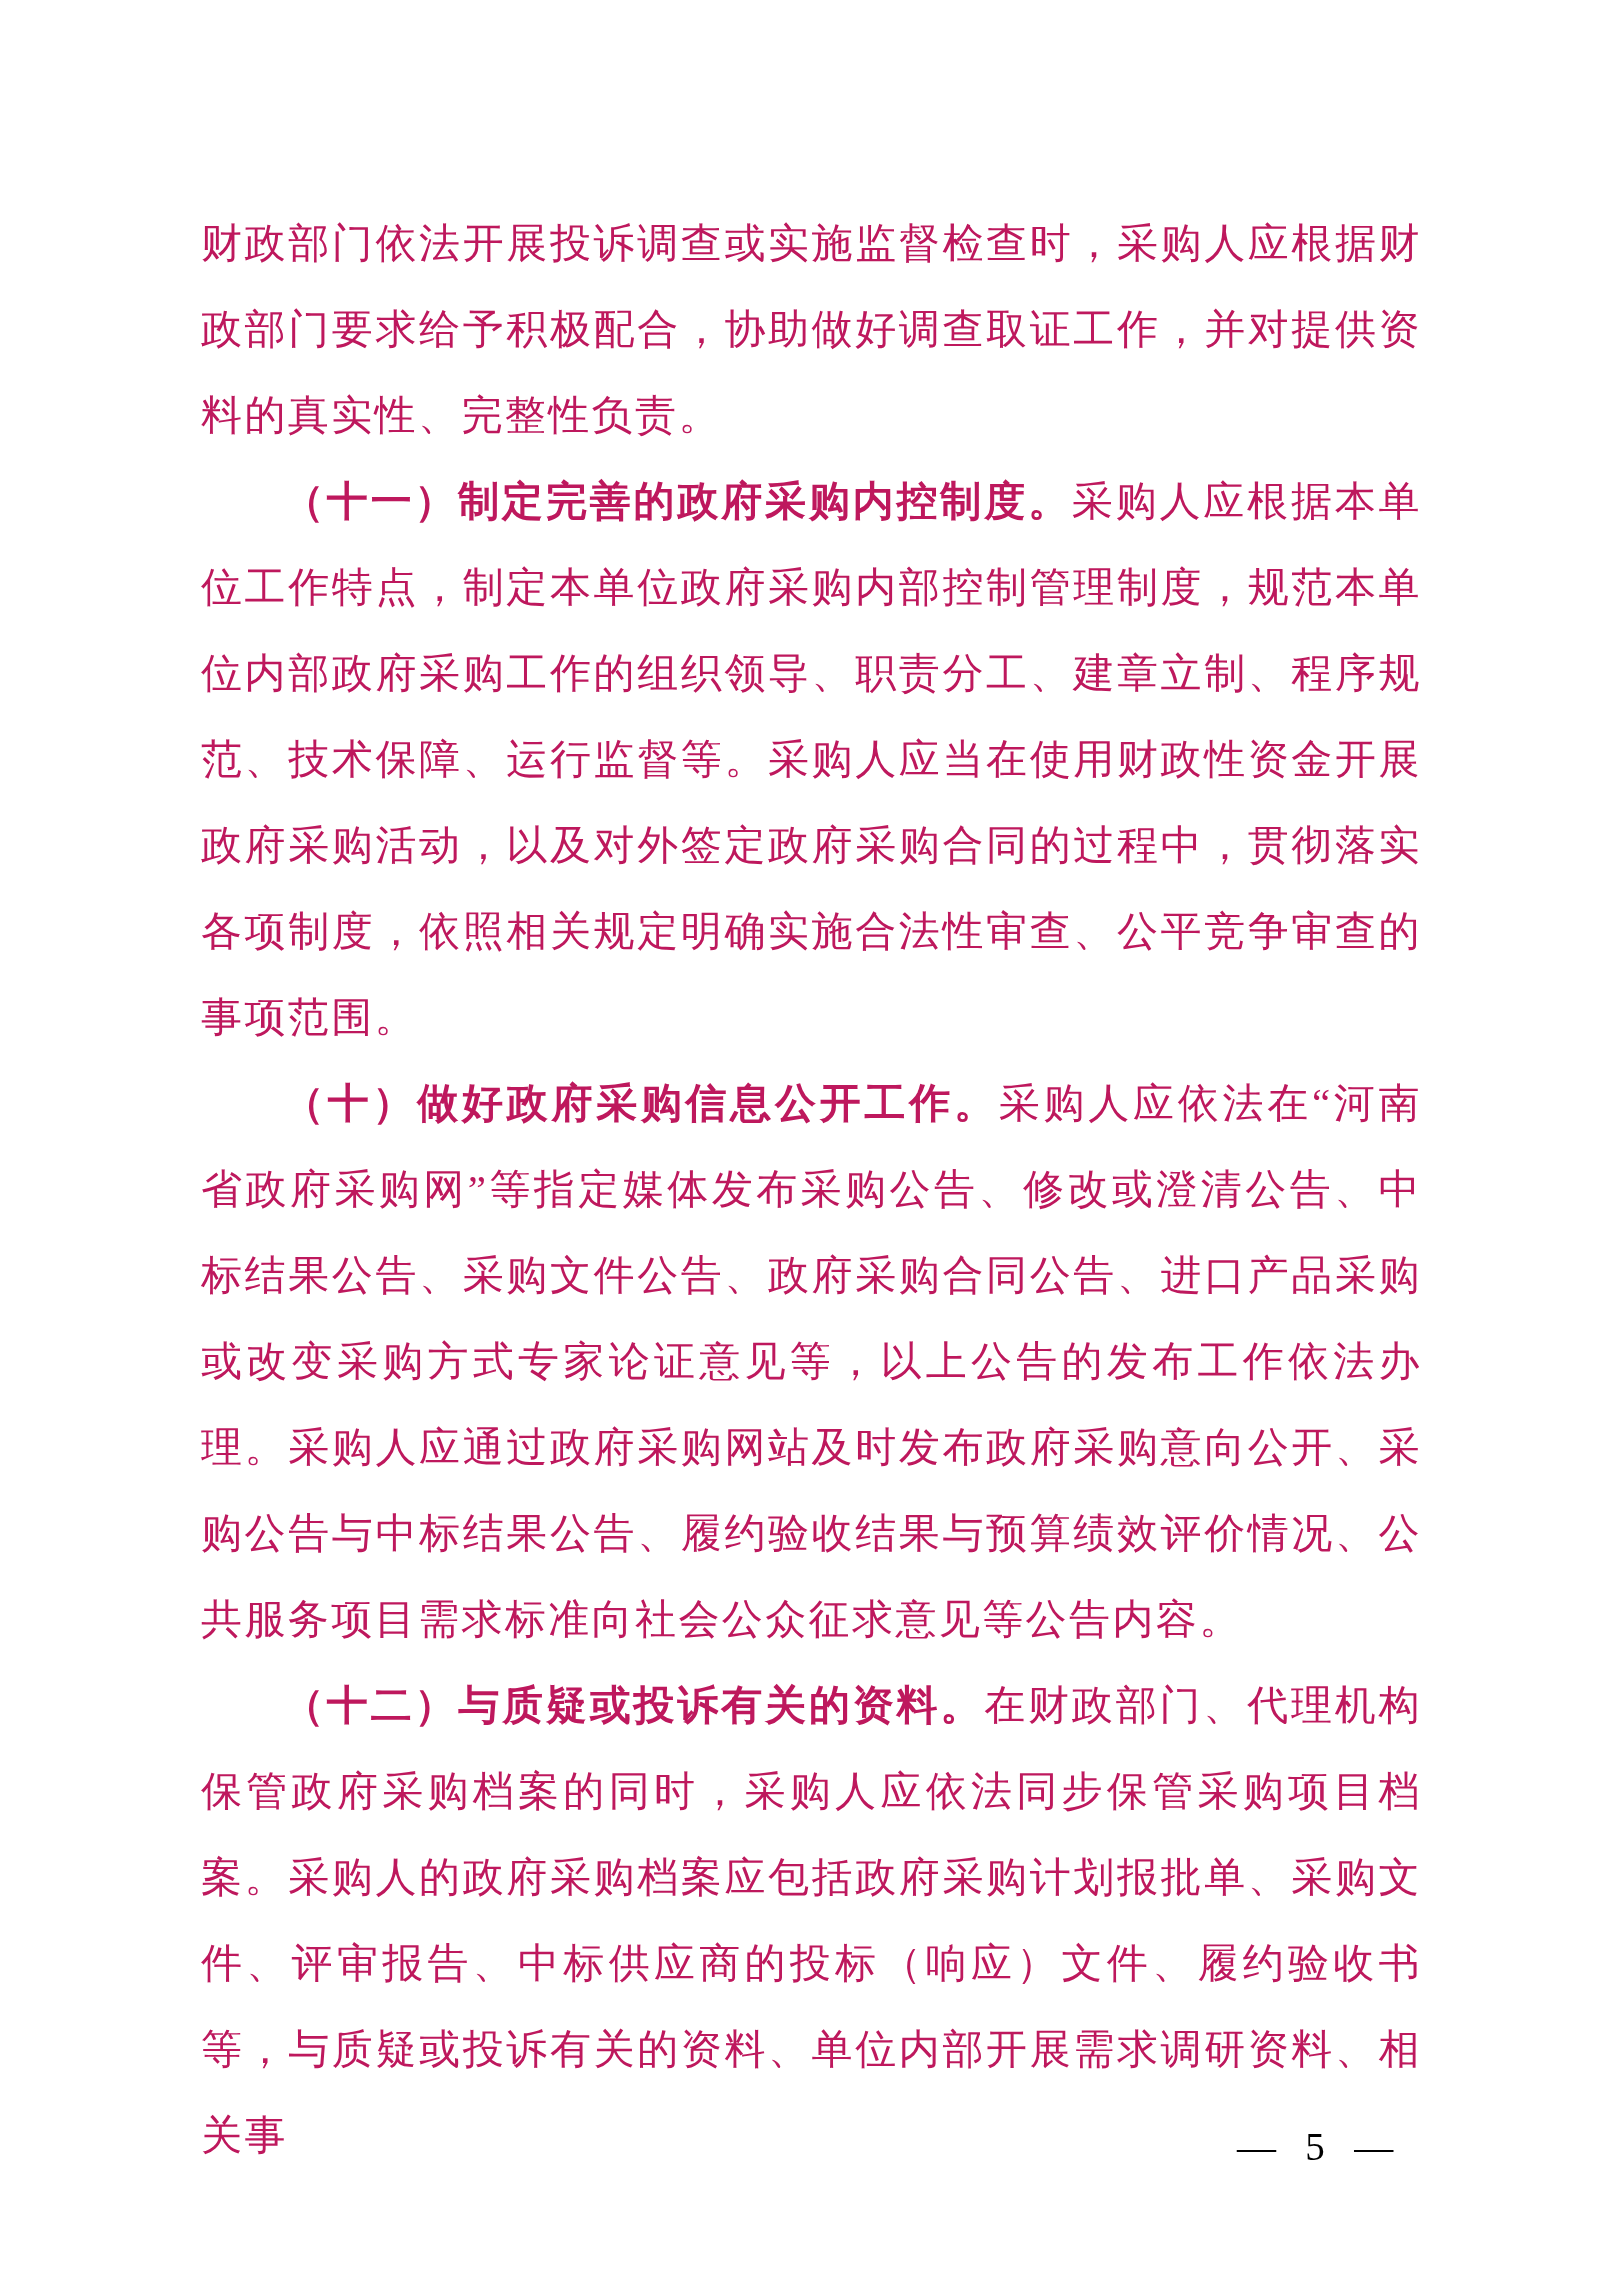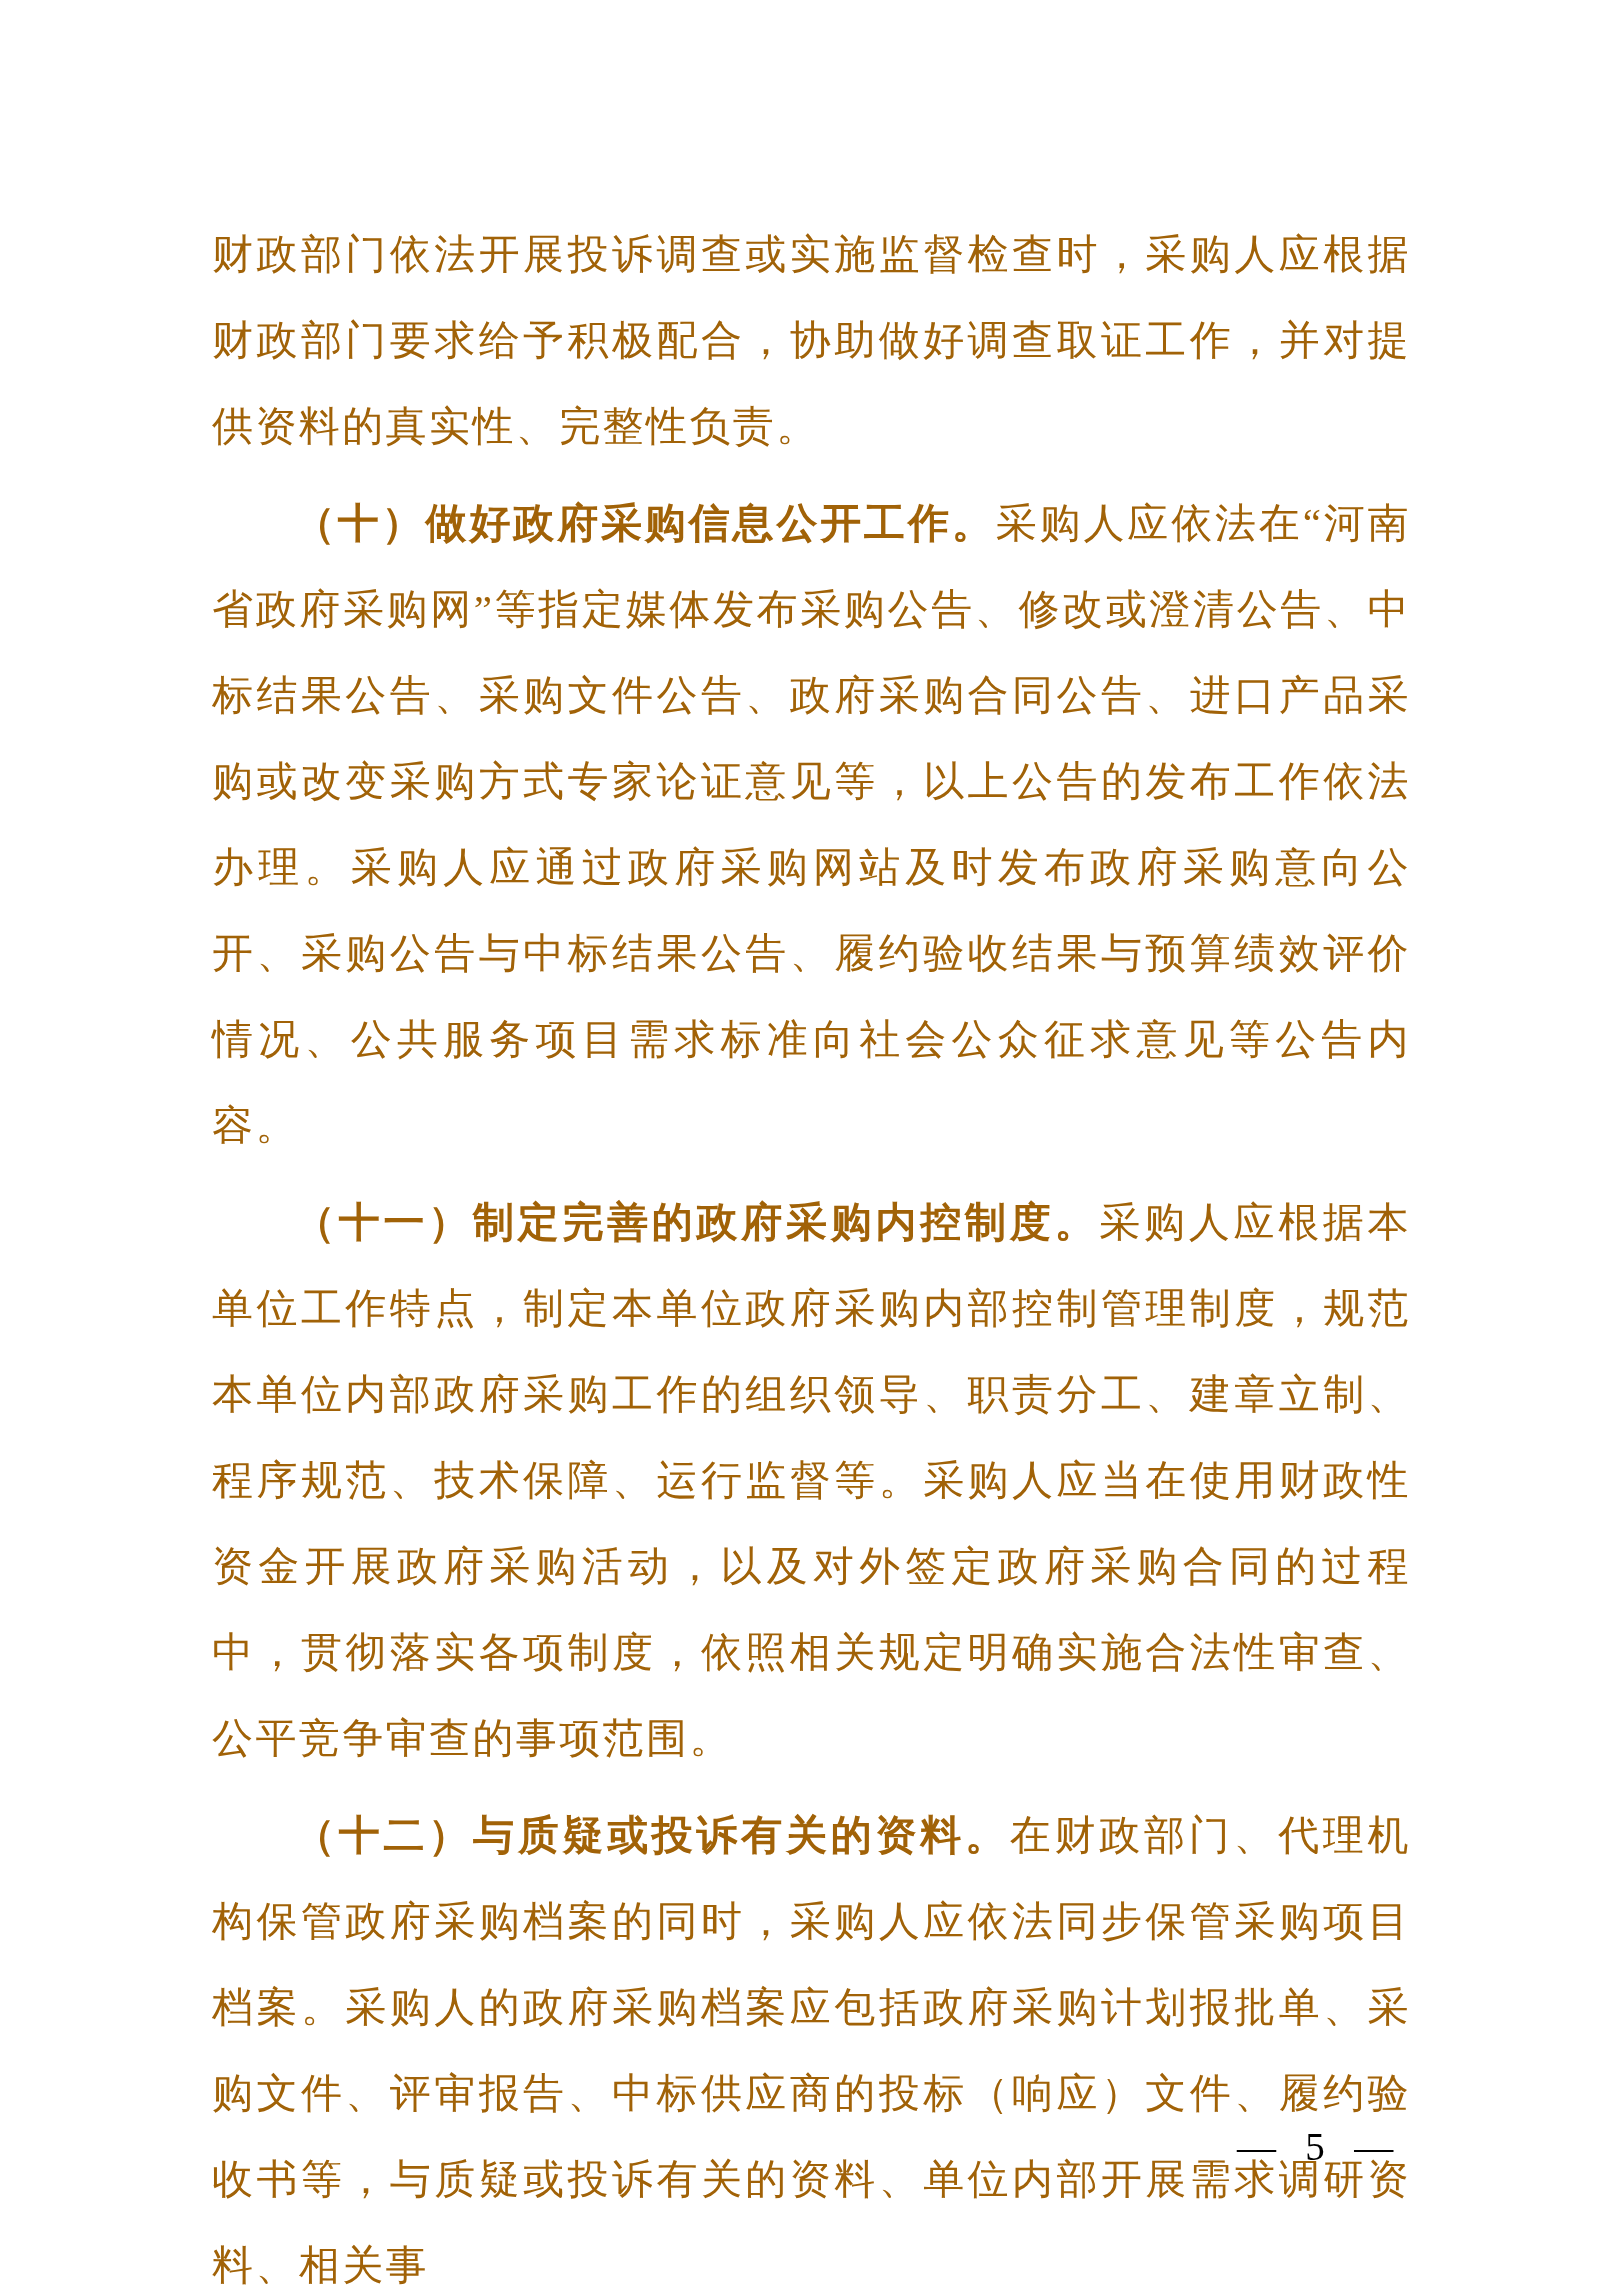--- a/index.html
+++ b/index.html
@@ -16,27 +16,27 @@
     overflow: hidden;
     font-family: "Liberation Serif", "DejaVu Serif", serif;
   }
   .content {
     position: absolute;
     left: 201px;
     top: 200px;
     width: 1221px;
   }
   .para {
-    margin: 11px;
+    margin: 0;
     font-size: 41px;
     line-height: 86px;
     letter-spacing: 2.4px;
     text-align: justify;
     text-justify: inter-character;
-    color: #a16207;
+    color: #be185d;
     word-break: break-all;
   }
   .para.indent {
     text-indent: 2em;
   }
   .lead {
     font-weight: bold;
   }
   .page-number {
     position: absolute;
@@ -51,23 +51,23 @@
   }
 </style>
 </head>
 <body>
 
 <div class="page">
   <div class="content">
 
     <p class="para"><span>财政部门依法开展投诉调查或实施监督检查时，采购人应根据财政部门要求给予积极配合，协助做好调查取证工作，并对提供资料的真实性、完整性负责。</span></p>
 
+    <p class="para indent"><span class="lead">（十一）制定完善的政府采购内控制度。</span><span>采购人应根据本单位工作特点，制定本单位政府采购内部控制管理制度，规范本单位内部政府采购工作的组织领导、职责分工、建章立制、程序规范、技术保障、运行监督等。采购人应当在使用财政性资金开展政府采购活动，以及对外签定政府采购合同的过程中，贯彻落实各项制度，依照相关规定明确实施合法性审查、公平竞争审查的事项范围。</span></p>
+
     <p class="para indent"><span class="lead">（十）做好政府采购信息公开工作。</span><span>采购人应依法在“河南省政府采购网”等指定媒体发布采购公告、修改或澄清公告、中标结果公告、采购文件公告、政府采购合同公告、进口产品采购或改变采购方式专家论证意见等，以上公告的发布工作依法办理。采购人应通过政府采购网站及时发布政府采购意向公开、采购公告与中标结果公告、履约验收结果与预算绩效评价情况、公共服务项目需求标准向社会公众征求意见等公告内容。</span></p>
-
-    <p class="para indent"><span class="lead">（十一）制定完善的政府采购内控制度。</span><span>采购人应根据本单位工作特点，制定本单位政府采购内部控制管理制度，规范本单位内部政府采购工作的组织领导、职责分工、建章立制、程序规范、技术保障、运行监督等。采购人应当在使用财政性资金开展政府采购活动，以及对外签定政府采购合同的过程中，贯彻落实各项制度，依照相关规定明确实施合法性审查、公平竞争审查的事项范围。</span></p>
 
     <p class="para indent"><span class="lead">（十二）与质疑或投诉有关的资料。</span><span>在财政部门、代理机构保管政府采购档案的同时，采购人应依法同步保管采购项目档案。采购人的政府采购档案应包括政府采购计划报批单、采购文件、评审报告、中标供应商的投标（响应）文件、履约验收书等，与质疑或投诉有关的资料、单位内部开展需求调研资料、相关事</span></p>
 
   </div>
 
   <div class="page-number">— 5 —</div>
 </div>
 
 
 </body></html>

